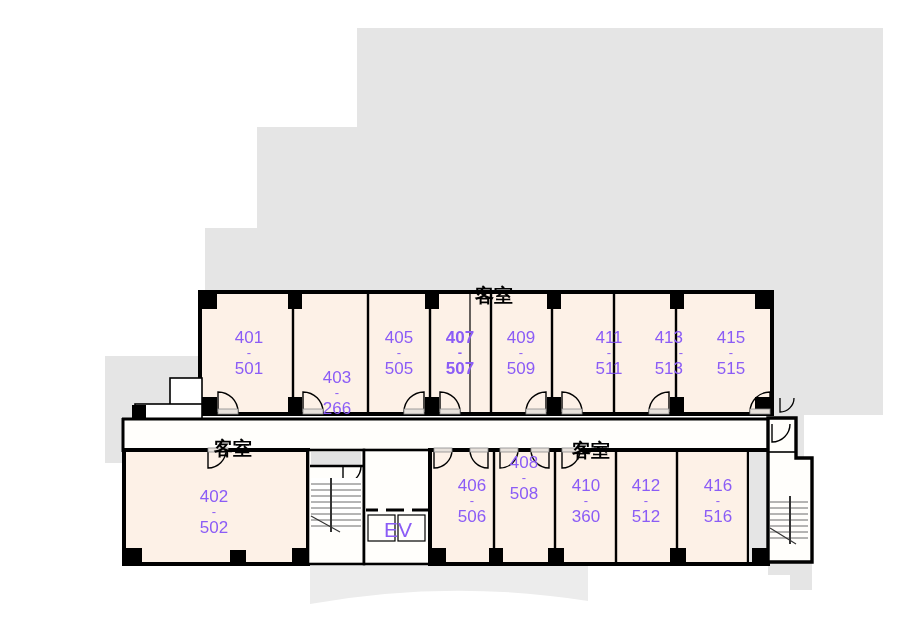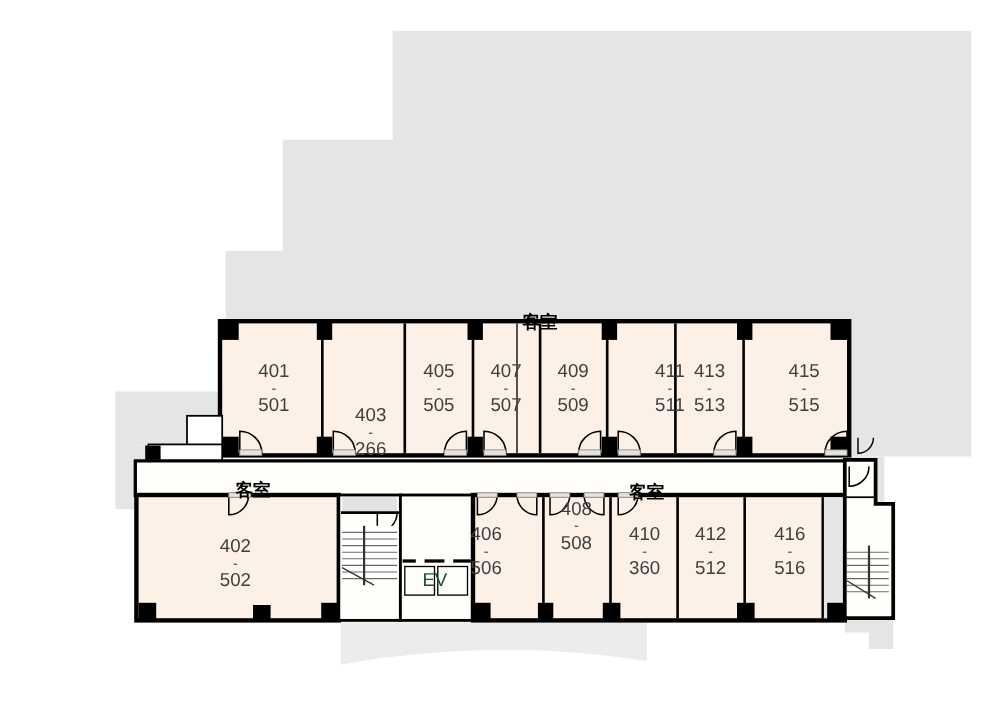--- a/index.html
+++ b/index.html
@@ -24,47 +24,47 @@
     position: absolute;
     left: 0;
     top: 0;
     width: 900px;
     height: 640px;
     display: block;
   }
   .room-label {
     position: absolute;
     text-align: center;
-    color: #404040;
+    color: #8b5cf6;
     font-family: "Liberation Sans", "DejaVu Sans", sans-serif;
     font-size: 17px;
     line-height: 1.0;
     user-select: none;
     pointer-events: none;
     white-space: nowrap;
   }
   .room-label .rl-top { display: block; }
   .room-label .rl-dash { display: block; font-size: 13px; line-height: 1.05; }
   .room-label .rl-bot { display: block; }
   .zone-label {
     position: absolute;
     color: #000000;
     font-family: "DejaVu Sans", "Liberation Sans", sans-serif;
-    font-size: 16px;
+    font-size: 19px;
     font-weight: 700;
     letter-spacing: 0px;
     user-select: none;
     pointer-events: none;
     white-space: nowrap;
   }
   .ev-label {
     position: absolute;
-    color: #14532d;
+    color: #8b5cf6;
     font-family: "Liberation Sans", "DejaVu Sans", sans-serif;
-    font-size: 17px;
+    font-size: 21px;
     user-select: none;
     pointer-events: none;
     white-space: nowrap;
   }
 </style>
 </head>
 <body>
 
 <div id="plan-root">
 
@@ -259,52 +259,52 @@
   <div class="room-label" style="left:299px; top:329px; width:76px;margin-top:40px;">
     <span class="rl-top">403</span>
     <span class="rl-dash">-</span>
     <span class="rl-bot">266</span>
   </div>
   <div class="room-label" style="left:361px; top:329px; width:76px;">
     <span class="rl-top">405</span>
     <span class="rl-dash">-</span>
     <span class="rl-bot">505</span>
   </div>
-  <div class="room-label" style="left:422px; top:329px; width:76px;">
+  <div class="room-label" style="left:422px; top:329px; width:76px;font-weight:bold;">
     <span class="rl-top">407</span>
     <span class="rl-dash">-</span>
     <span class="rl-bot">507</span>
   </div>
   <div class="room-label" style="left:483px; top:329px; width:76px;">
     <span class="rl-top">409</span>
     <span class="rl-dash">-</span>
     <span class="rl-bot">509</span>
   </div>
   <div class="room-label" style="left:571px; top:329px; width:76px;">
     <span class="rl-top">411</span>
     <span class="rl-dash">-</span>
     <span class="rl-bot">511</span>
   </div>
-  <div class="room-label" style="left:607px; top:329px; width:76px;">
+  <div class="room-label" style="left:607px; top:329px; width:76px;text-align:right;">
     <span class="rl-top">413</span>
     <span class="rl-dash">-</span>
     <span class="rl-bot">513</span>
   </div>
   <div class="room-label" style="left:693px; top:329px; width:76px;">
     <span class="rl-top">415</span>
     <span class="rl-dash">-</span>
     <span class="rl-bot">515</span>
   </div>
 
   <div class="room-label" style="left:176px; top:488px; width:76px;">
     <span class="rl-top">402</span>
     <span class="rl-dash">-</span>
     <span class="rl-bot">502</span>
   </div>
-  <div class="room-label" style="left:404px; top:477px; width:76px;">
+  <div class="room-label" style="left:434px; top:477px; width:76px;">
     <span class="rl-top">406</span>
     <span class="rl-dash">-</span>
     <span class="rl-bot">506</span>
   </div>
   <div class="room-label" style="left:486px; top:454px; width:76px;">
     <span class="rl-top">408</span>
     <span class="rl-dash">-</span>
     <span class="rl-bot">508</span>
   </div>
   <div class="room-label" style="left:548px; top:477px; width:76px;">

